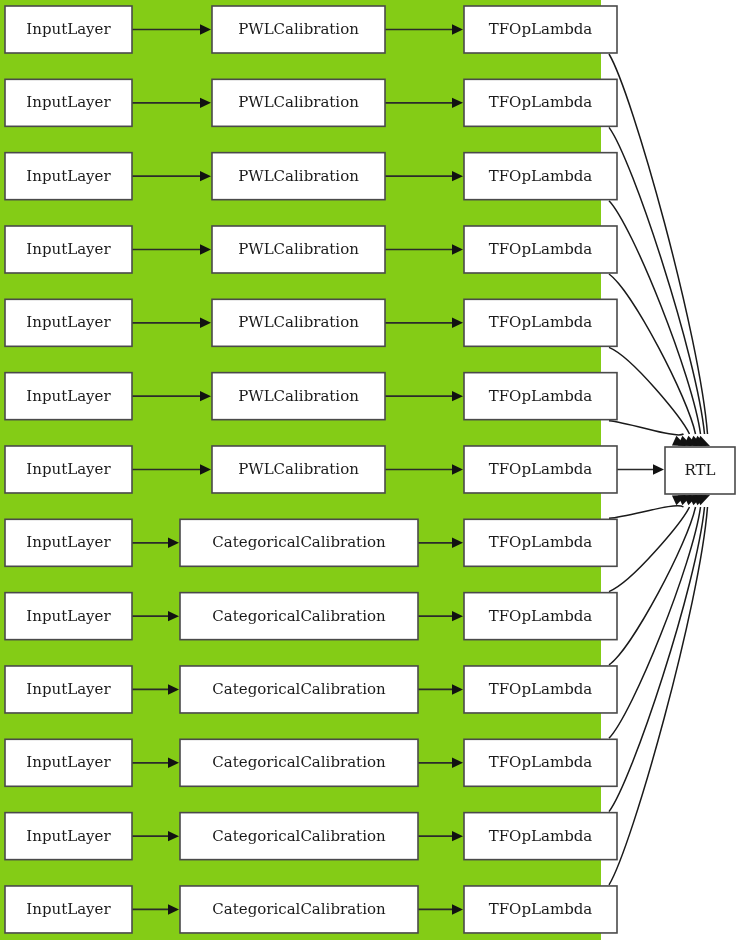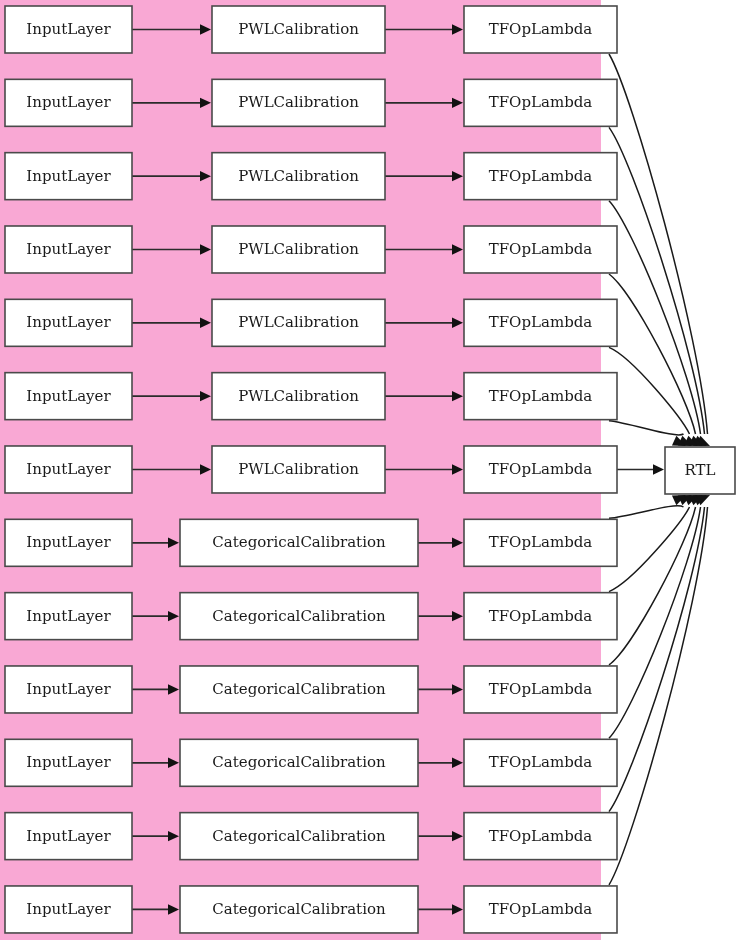--- a/index.html
+++ b/index.html
@@ -10,21 +10,21 @@
   body {
     width: 741px;
     height: 940px;
     overflow: hidden;
     font-family: "DejaVu Serif", "Liberation Serif", serif;
   }
   #graph-root {
     position: relative;
     width: 601px;
     height: 940px;
-    background: #f9a8d4;
+    background: #84cc16;
   }
   svg#graph-svg {
     position: absolute;
     top: 0;
     left: 0;
     width: 741px;
     height: 940px;
     display: block;
   }
   .node-box {

